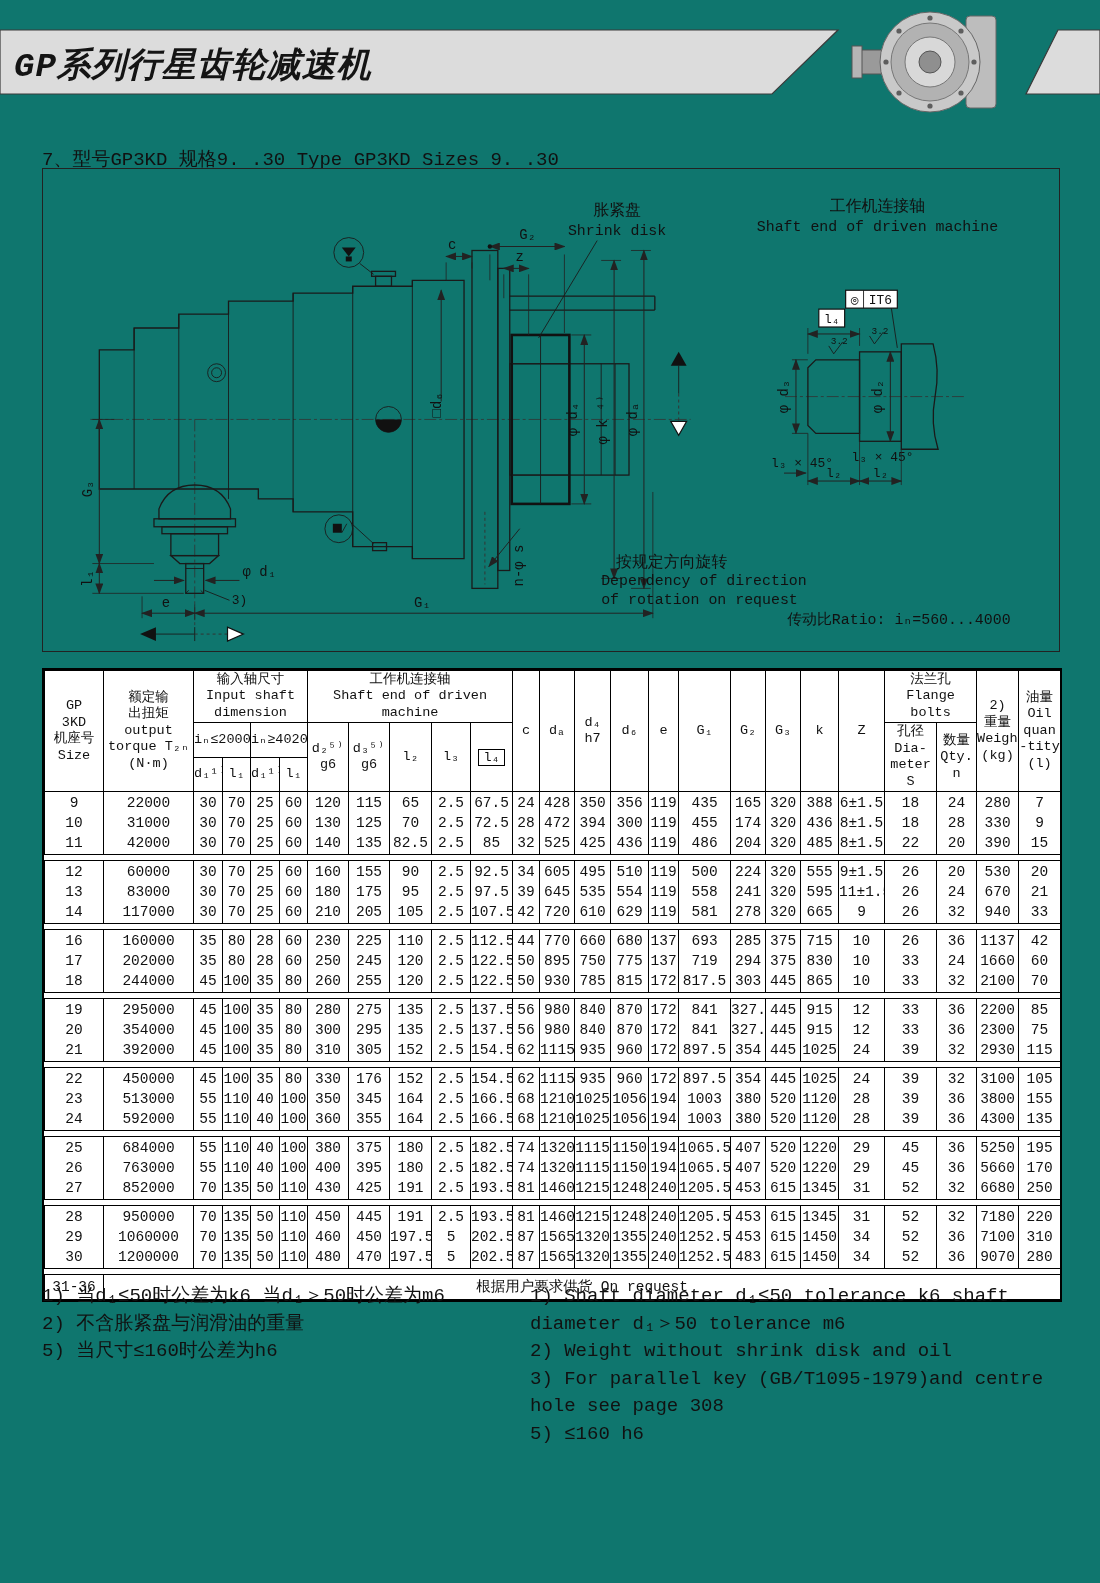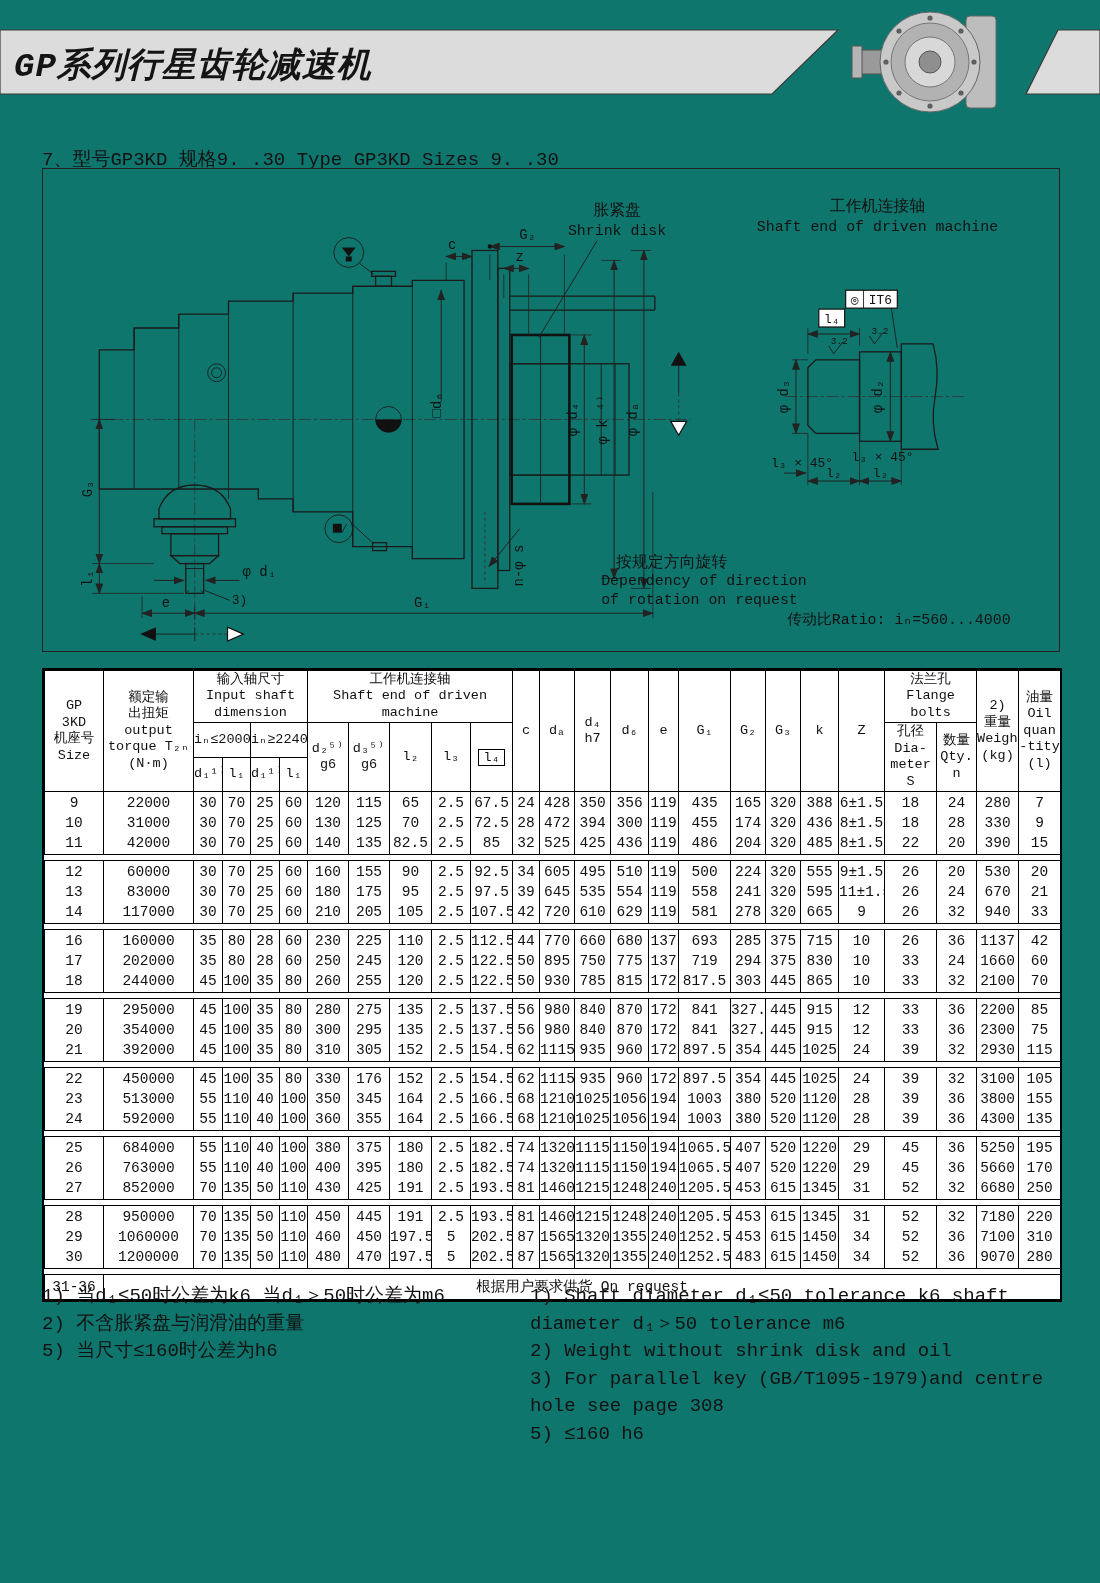--- a/index.html
+++ b/index.html
@@ -328,21 +328,21 @@
 Weight
 (kg)</th>
         <th rowspan="3">油量
 Oil
 quan
 -tity
 (l)</th>
       </tr>
       <tr>
         <th colspan="2">iₙ≤2000</th>
-        <th colspan="2">iₙ≥2240</th>
+        <th colspan="2">iₙ≥4020</th>
         <th rowspan="2">d₂⁵⁾
 g6</th>
         <th rowspan="2">d₃⁵⁾
 g6</th>
         <th rowspan="2">l₂</th>
         <th rowspan="2">l₃</th>
         <th rowspan="2"><span class="box">l₄</span></th>
         <th rowspan="2">孔径
 Dia-meter
 S</th>

